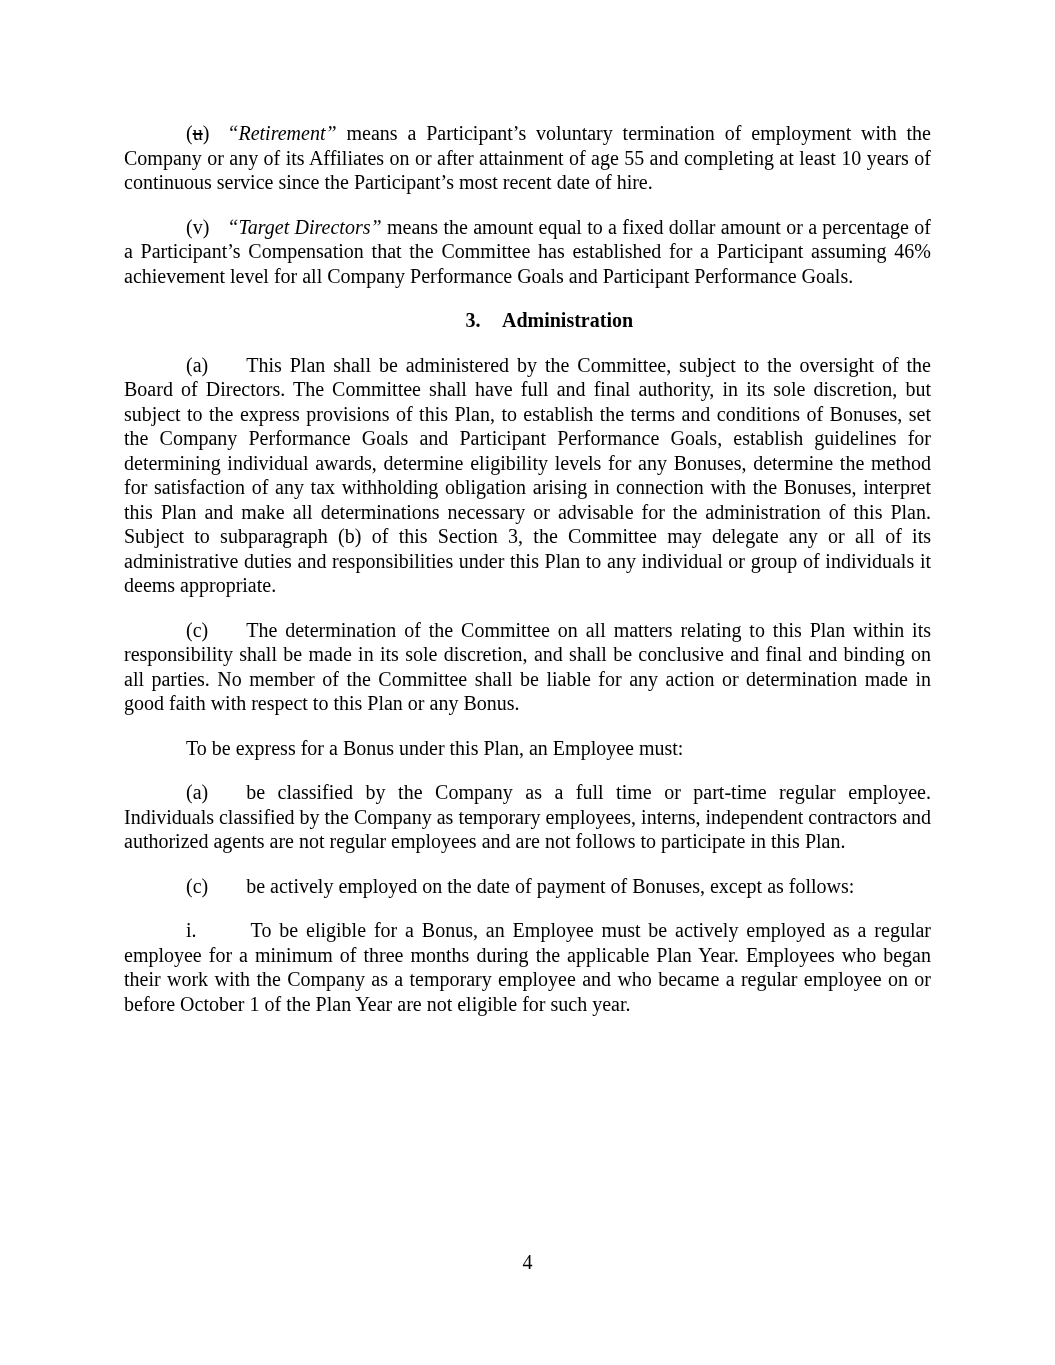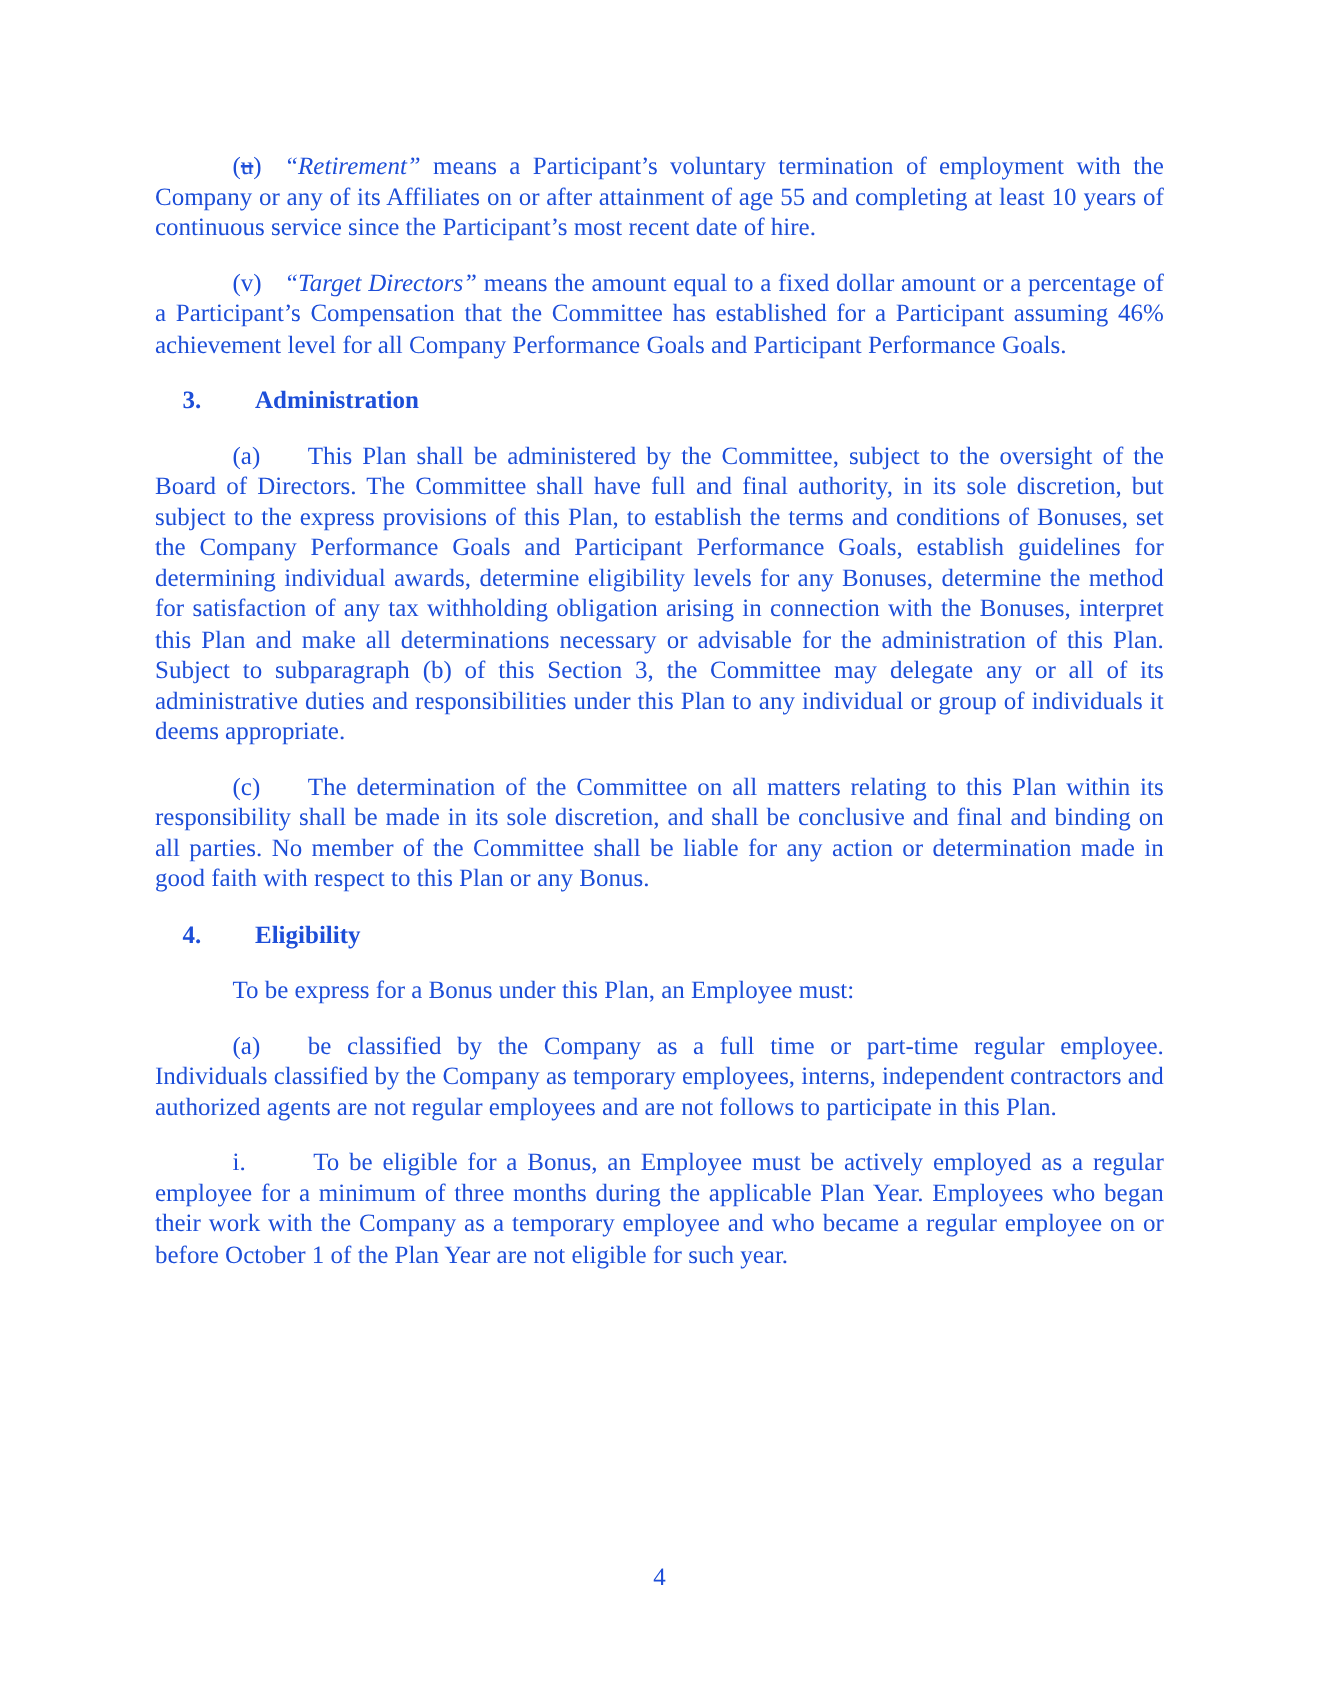--- a/index.html
+++ b/index.html
@@ -3,36 +3,36 @@
 <meta charset="utf-8">
 <style>
   * { margin: 0; padding: 0; box-sizing: border-box; }
   html, body { background: #ffffff; }
   .page {
     position: relative;
     width: 1055px;
     height: 1365px;
     margin: 0 auto;
     background: #ffffff;
-    color: #1d4ed8;
+    color: #000000;
     font-family: "Liberation Serif", "DejaVu Serif", serif;
     font-size: 20px;
     line-height: 24.5px;
     padding: 121px 124px 0 124px;
     overflow: hidden;
   }
   .para {
     text-align: justify;
     text-indent: 62px;
     margin-bottom: 20px;
   }
   .para.sub { }
   .heading {
     font-weight: bold;
-    text-align: left;
+    text-align: center;
     text-indent: 0;
     margin: 0 0 20px 22px;
   }
   .heading .num { display: inline-block; width: 58px; }
   .tab-sm { display: inline-block; width: 18px; }
   .tab-md { display: inline-block; width: 38px; }
   .tab-lg { display: inline-block; width: 54px; }
   .italic { font-style: italic; }
   .struck { text-decoration: line-through; }
   .footer {
@@ -53,25 +53,25 @@
 
   <p class="para"><span>(v)</span><span class="tab-sm"></span><span class="italic">“Target Directors”</span><span> means the amount equal to a fixed dollar amount or a percentage of a Participant’s Compensation that the Committee has established for a Participant assuming 46% achievement level for all Company Performance Goals and Participant Performance Goals.</span></p>
 
   <p class="heading"><span class="num">3.</span><span>Administration</span></p>
 
   <p class="para"><span>(a)</span><span class="tab-md"></span><span>This Plan shall be administered by the Committee, subject to the oversight of the Board of Directors.  The Committee shall have full and final authority, in its sole discretion, but subject to the express provisions of this Plan, to establish the terms and conditions of Bonuses, set the Company Performance Goals and Participant Performance Goals, establish guidelines for determining individual awards, determine eligibility levels for any Bonuses, determine the method for satisfaction of any tax withholding obligation arising in connection with the Bonuses, interpret this Plan and make all determinations necessary or advisable for the administration of this Plan.  Subject to subparagraph (b) of this Section 3, the Committee may delegate any or all of its administrative duties and responsibilities under this Plan to any individual or group of individuals it deems appropriate.</span></p>
 
 
   <p class="para"><span>(c)</span><span class="tab-md"></span><span>The determination of the Committee on all matters relating to this Plan within its responsibility shall be made in its sole discretion, and shall be conclusive and final and binding on all parties.  No member of the Committee shall be liable for any action or determination made in good faith with respect to this Plan or any Bonus.</span></p>
 
-  <p class="heading"><span class="num">4.</span><span>Eligibility</span></p>
 
   <p class="para"><span>To be express for a Bonus under this Plan, an Employee must:</span></p>
 
   <p class="para"><span>(a)</span><span class="tab-md"></span><span>be classified by the Company as a full time or part-time regular employee.  Individuals classified by the Company as temporary employees, interns, independent contractors and authorized agents are not regular employees and are not follows to participate in this Plan.</span></p>
 
 
+  <p class="para"><span>(c)</span><span class="tab-md"></span><span>be actively employed on the date of payment of Bonuses, except as follows:</span></p>
 
   <p class="para sub"><span>i.</span><span class="tab-lg"></span><span>To be eligible for a Bonus, an Employee must be actively employed as a regular employee for a minimum of three months during the applicable Plan Year.  Employees who began their work with the Company as a temporary employee and who became a regular employee on or before October 1 of the Plan Year are not eligible for such year.</span></p>
 
   <div class="footer">4</div>
 
 </div>
 
 </body></html>

